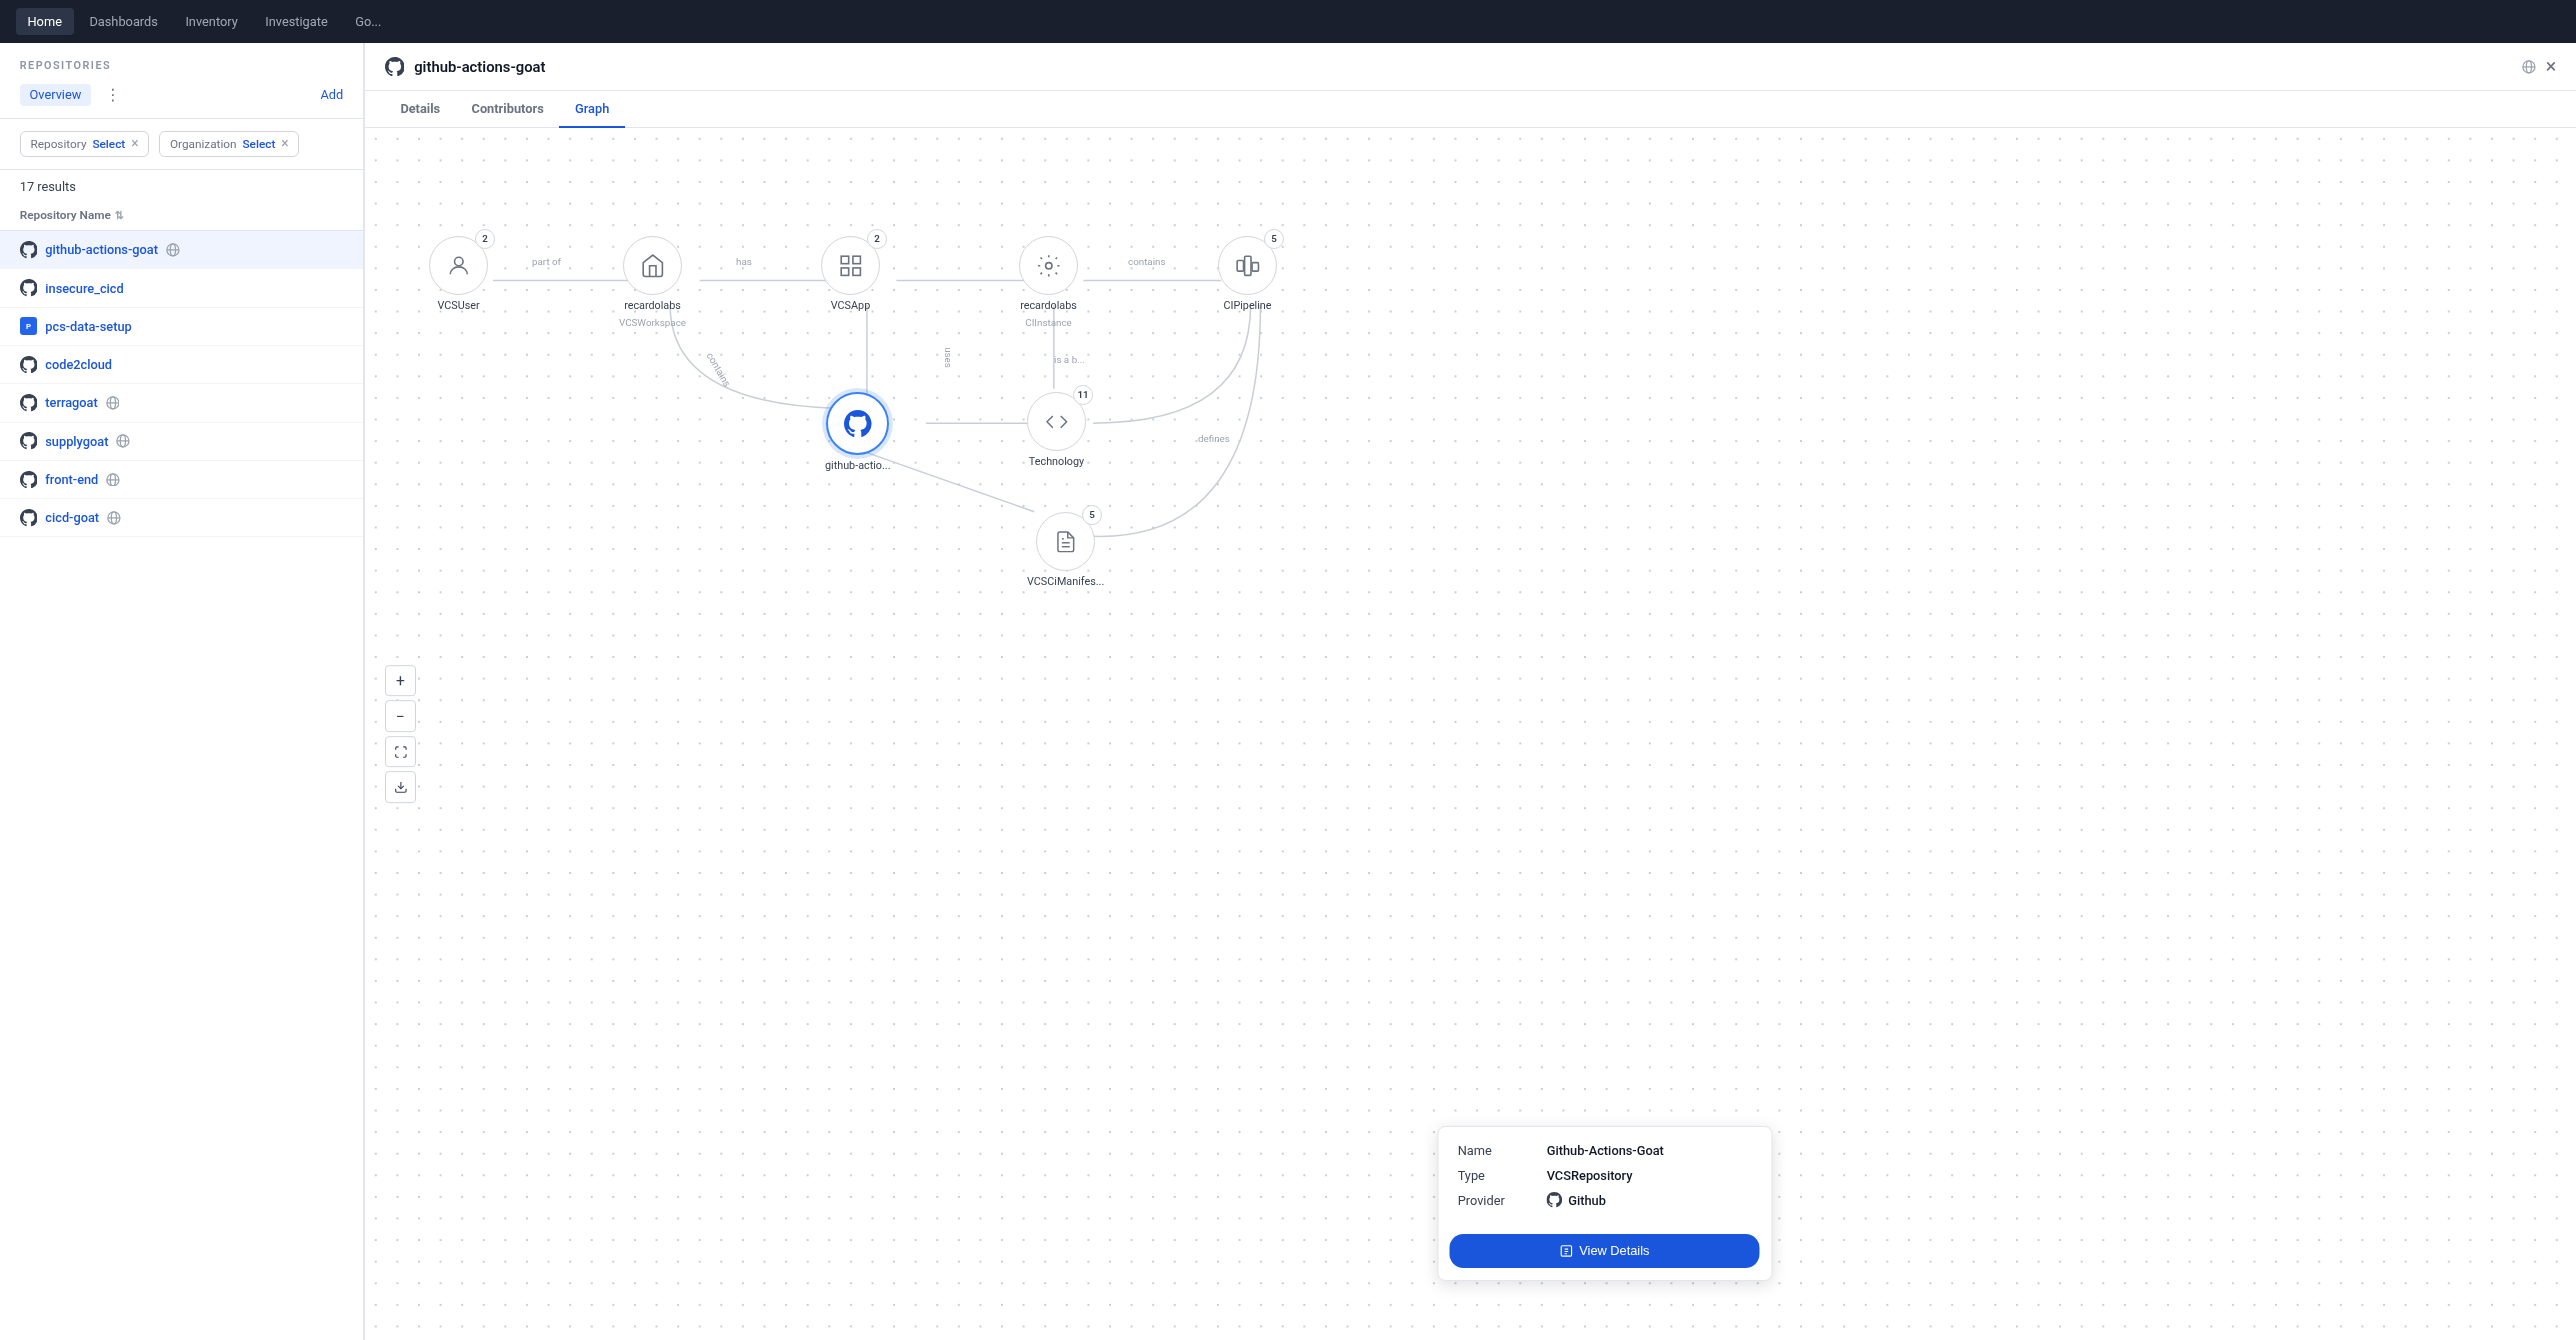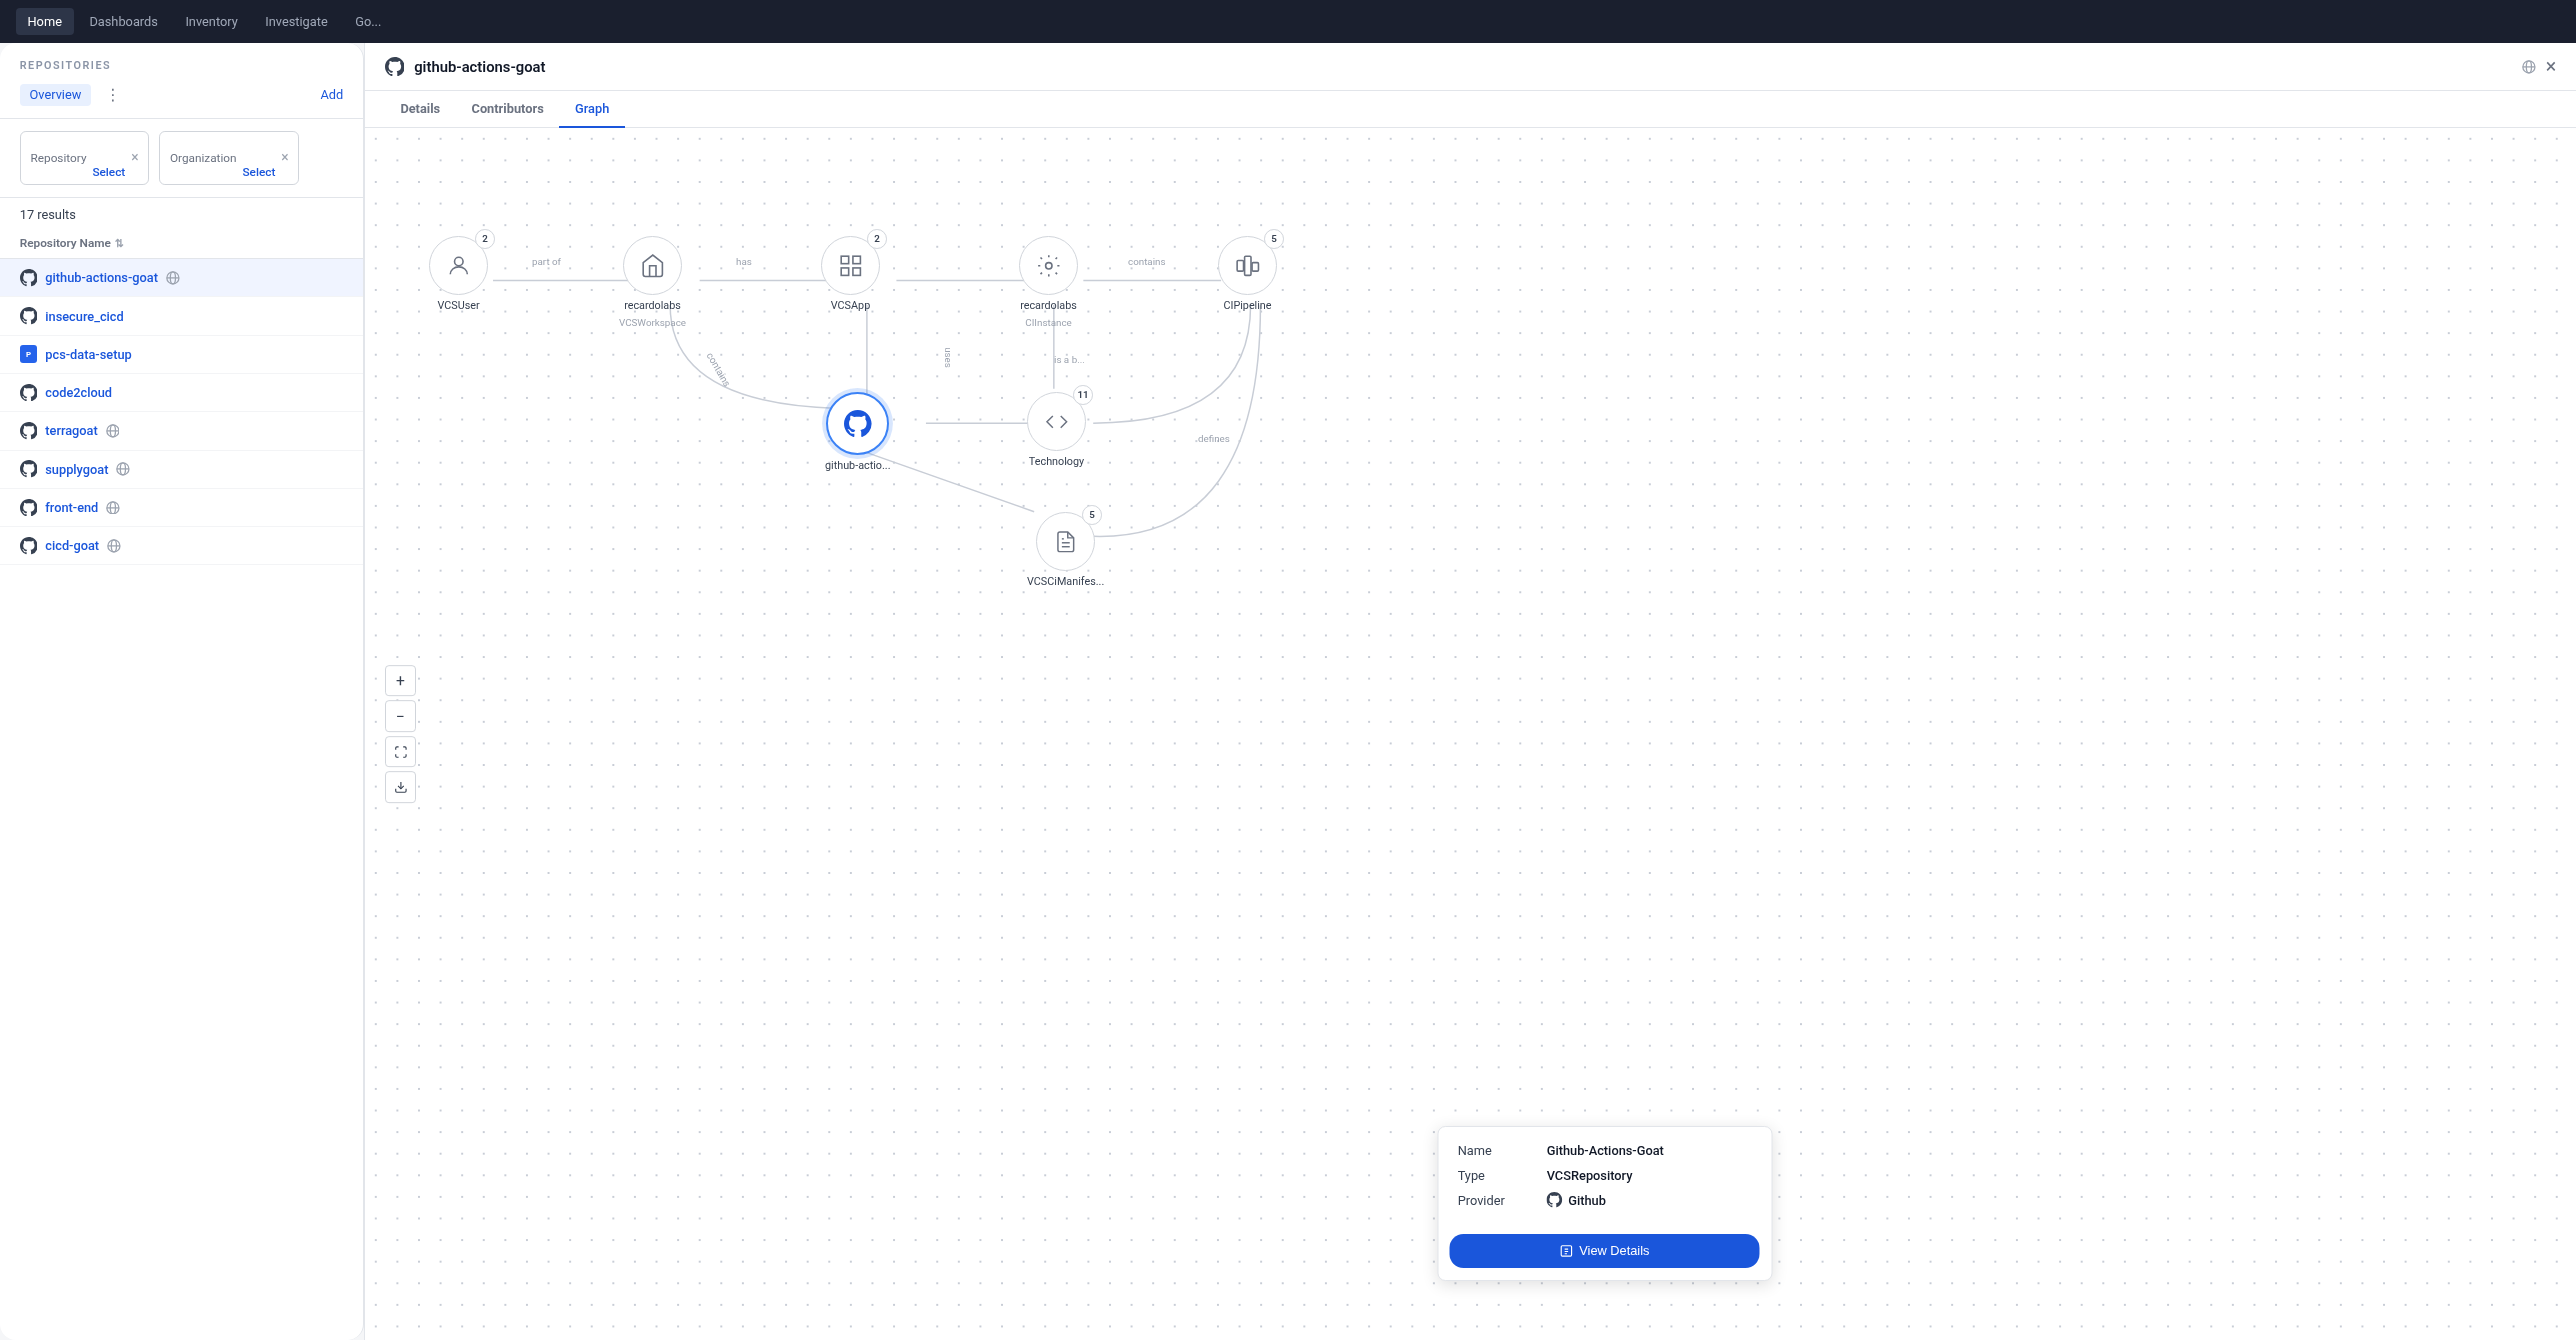--- a/index.html
+++ b/index.html
@@ -7,34 +7,34 @@
 
     
     .top-nav { display: flex; align-items: center; background: #1a1f2e; height: 43px; padding: 0 15.7px; gap: 3.9px; flex-shrink: 0; }
     .nav-item { color: #a0a8b8; font-size: 12.8px; padding: 5.9px 11.8px; border-radius: 3.9px; cursor: pointer; white-space: nowrap; }
     .nav-item.active { background: #2d3548; color: #fff; }
 
     
     .main { display: flex; flex: 1; overflow: hidden; }
 
     
-    .left-panel { width: 364px; background: #fff; border-right: 1px solid #e2e5ea; display: flex; flex-direction: column; flex-shrink: 0; overflow: hidden; border-radius: 16px; }
+    .left-panel { width: 364px; background: #fff; border-right: 1px solid #e2e5ea; display: flex; flex-direction: column; flex-shrink: 0; overflow: hidden; }
 
     .panel-header { padding: 15.7px 19.7px 11.8px; border-bottom: 1px solid #e2e5ea; }
     .repos-label { font-size: 10.8px; letter-spacing: 1.5px; color: #8a94a6; font-weight: 600; margin-bottom: 11.8px; }
     .view-tabs { display: flex; align-items: center; gap: 7.9px; }
     .view-tab { font-size: 12.8px; color: #374151; padding: 3.9px 9.8px; border-radius: 3.9px; cursor: pointer; }
     .view-tab.active { background: #e8f0fe; color: #1a56db; }
     .tab-dots { color: #6b7280; cursor: pointer; font-size: 15.7px; padding: 2px 5.9px; }
     .add-btn { color: #1a56db; font-size: 12.8px; cursor: pointer; margin-left: auto; }
 
     .filter-row { display: flex; gap: 9.8px; padding: 11.8px 19.7px; border-bottom: 1px solid #e2e5ea; flex-wrap: wrap; }
     .filter-chip { display: flex; align-items: center; gap: 5.9px; border: 1px solid #d1d5db; border-radius: 5.9px; padding: 4.9px 9.8px; font-size: 11.8px; color: #374151; background: #fff; cursor: pointer; }
     .filter-chip .chip-label { color: #6b7280; }
-    .filter-chip .chip-val { color: #1a56db; font-weight: 500; margin-top: 28px; }
+    .filter-chip .chip-val { color: #1a56db; font-weight: 500; }
     .filter-chip .chip-x { color: #9ca3af; cursor: pointer; font-size: 13.8px; line-height: 1; }
 
     .results-count { padding: 9.8px 19.7px 5.9px; font-size: 12.8px; color: #374151; font-weight: 400; }
 
     .col-header { display: flex; align-items: center; gap: 3.9px; padding: 7.9px 19.7px; font-size: 11.8px; font-weight: 600; color: #6b7280; border-bottom: 1px solid #e2e5ea; }
     .sort-icon { font-size: 10.8px; color: #9ca3af; }
 
     .repo-list { overflow-y: auto; flex: 1; }
     .repo-item { display: flex; align-items: center; gap: 7.9px; padding: 9.8px 19.7px; border-bottom: 1px solid #f3f4f6; cursor: pointer; }
     .repo-item.active { background: #f0f4ff; }

